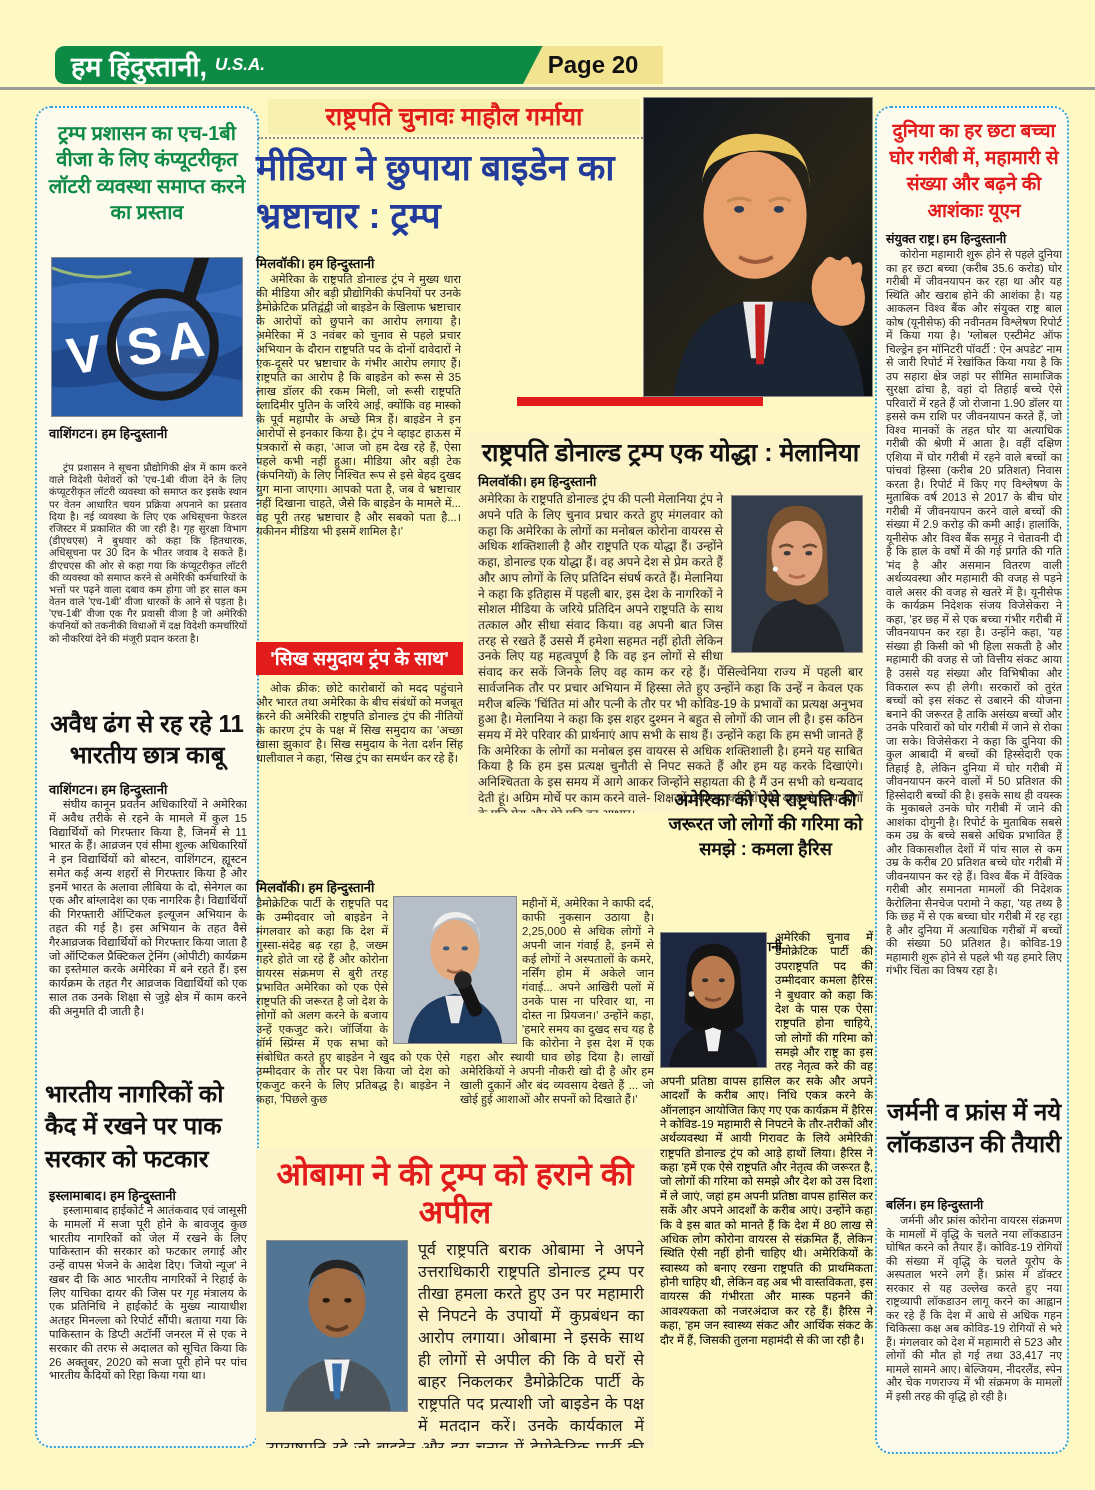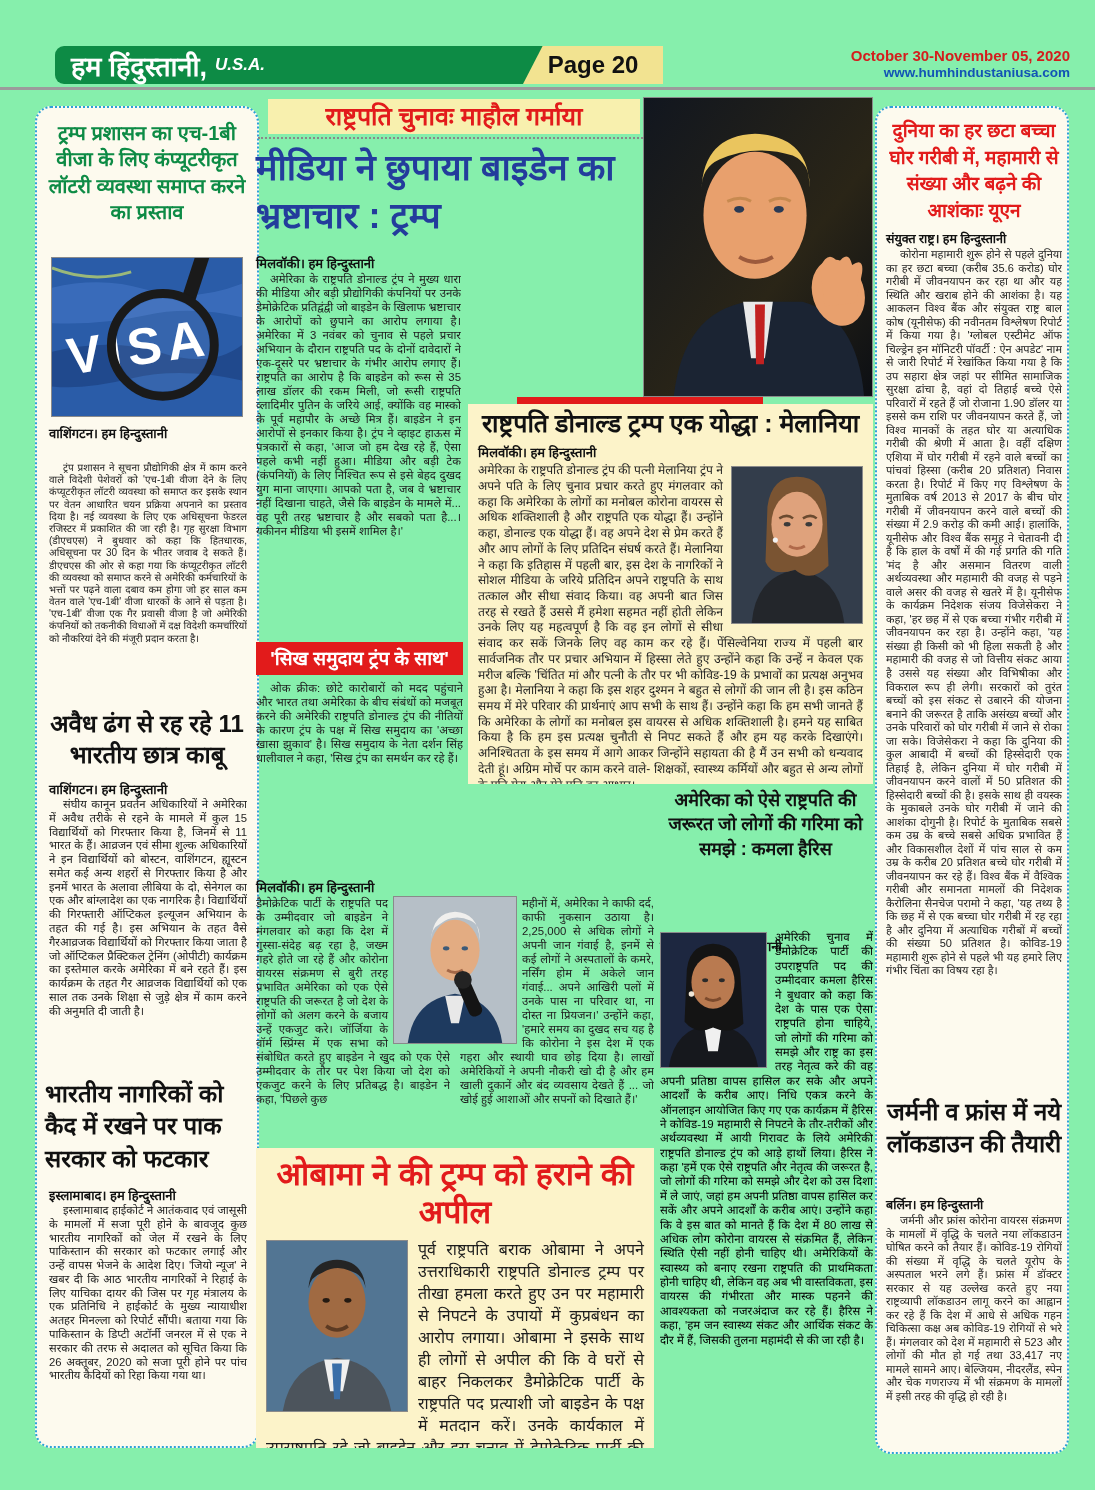--- a/index.html
+++ b/index.html
@@ -1,16 +1,16 @@
 <!DOCTYPE html>
 <html><head>
 <meta charset="utf-8">
 <style>
   html,body{margin:0;padding:0;background:#e9e9e9;}
-  #page{position:relative;width:1095px;height:1490px;background:#86efac;margin:0 auto;
+  #page{position:relative;width:1095px;height:1490px;background:#fef9c3;margin:0 auto;
         font-family:"Liberation Sans", sans-serif;overflow:hidden;}
   .abs{position:absolute;}
   
   #masthead-bar{left:55px;top:46px;width:608px;height:38px;background:#0d8b45;
         border-radius:9px 2px 2px 9px;display:flex;align-items:center;}
   #masthead-text{color:#fff;font-weight:bold;font-size:27px;padding-left:16px;white-space:nowrap;}
   #masthead-usa{color:#fff;font-weight:bold;font-style:italic;font-size:17px;margin-left:8px;}
   #page-badge{left:523px;top:46px;width:140px;height:38px;background:#f2e391;
         clip-path:polygon(14% 0,100% 0,100% 100%,0 100%);display:flex;align-items:center;justify-content:center;
         font-weight:bold;font-size:24px;color:#111;}
@@ -41,21 +41,21 @@
         font-weight:bold;font-size:25px;text-align:center;line-height:35px;}
   #kicker-dots{left:258px;top:137px;width:392px;border-top:2px dotted #8a8a8a;}
   #main-headline{left:256px;top:144px;width:398px;color:#233c9c;font-weight:bold;font-size:36px;line-height:1.32;}
   #trump-photo{left:643px;top:97px;width:230px;height:300px;}
   #red-bar{left:517px;top:397px;width:246px;height:9px;background:#e21b1b;}
   #t-byline{left:256px;top:254px;width:205px;}
   #t-body{left:256px;top:272px;width:205px;height:366px;font-size:11.4px;line-height:1.23;overflow:hidden;}
   #sikh-banner{left:256px;top:642px;width:207px;height:33px;font-size:19px;line-height:33px;}
   #sikh-body{left:256px;top:681px;width:207px;height:116px;font-size:11.4px;line-height:1.23;overflow:hidden;}
   
-  #melania-box{left:468px;top:404px;width:405px;height:380px;padding:2px 10px;}
+  #melania-box{left:468px;top:433px;width:405px;height:380px;padding:2px 10px;}
   #m-head{font-weight:bold;font-size:25px;text-align:center;color:#111;line-height:1.25;margin:2px 0 4px;}
   #m-byline{margin-bottom:2px;}
   #m-body{font-size:12.1px;line-height:1.3;}
   #melania-photo{float:right;width:132px;height:158px;margin:3px 0 4px 8px;}
   
   #b-head{left:256px;top:788px;width:398px;color:#0d8b45;font-weight:bold;font-size:33px;line-height:1.3;text-align:center;}
   #b-byline{left:256px;top:878px;width:205px;}
   #b-body{left:256px;top:896px;width:398px;height:246px;overflow:hidden;}
   .b-col{position:absolute;top:0;width:194px;font-size:11.4px;line-height:1.23;height:246px;overflow:hidden;}
   #b-col-left{left:0;}
@@ -86,24 +86,20 @@
 <body>
 
 <div id="page">
 
   <div class="abs" id="masthead-bar">
     <span id="masthead-text">हम हिंदुस्तानी,</span>
     <span id="masthead-usa">U.S.A.</span>
   </div>
   <div class="abs" id="page-badge">
     <span>Page 20</span>
-  </div>
-  <div class="abs" id="issue-date">
-    <div>October 30-November 05, 2020</div>
-    <div id="website">www.humhindustaniusa.com</div>
   </div>
   <div class="abs" id="header-rule"></div>
 
   <div class="abs boxed" id="left-box" style="position:absolute;">
     <div class="abs" id="l-a1-head">ट्रम्प प्रशासन का एच-1बी वीजा के लिए कंप्यूटरीकृत लॉटरी व्यवस्था समाप्त करने का प्रस्ताव</div>
 
     <svg class="abs photo" id="visa-img" viewBox="0 0 192 160" preserveAspectRatio="none">
       <rect width="192" height="160" fill="#2a5ca8"></rect>
       <path d="M0 30 Q 50 18 95 32 T 192 26 V 60 Q 140 48 95 58 T 0 66 Z" fill="#3d6fbe" opacity="0.8"></path>
       <path d="M0 95 Q 60 80 110 96 T 192 88 V 124 Q 130 110 80 122 T 0 130 Z" fill="#1e4586" opacity="0.8"></path>

